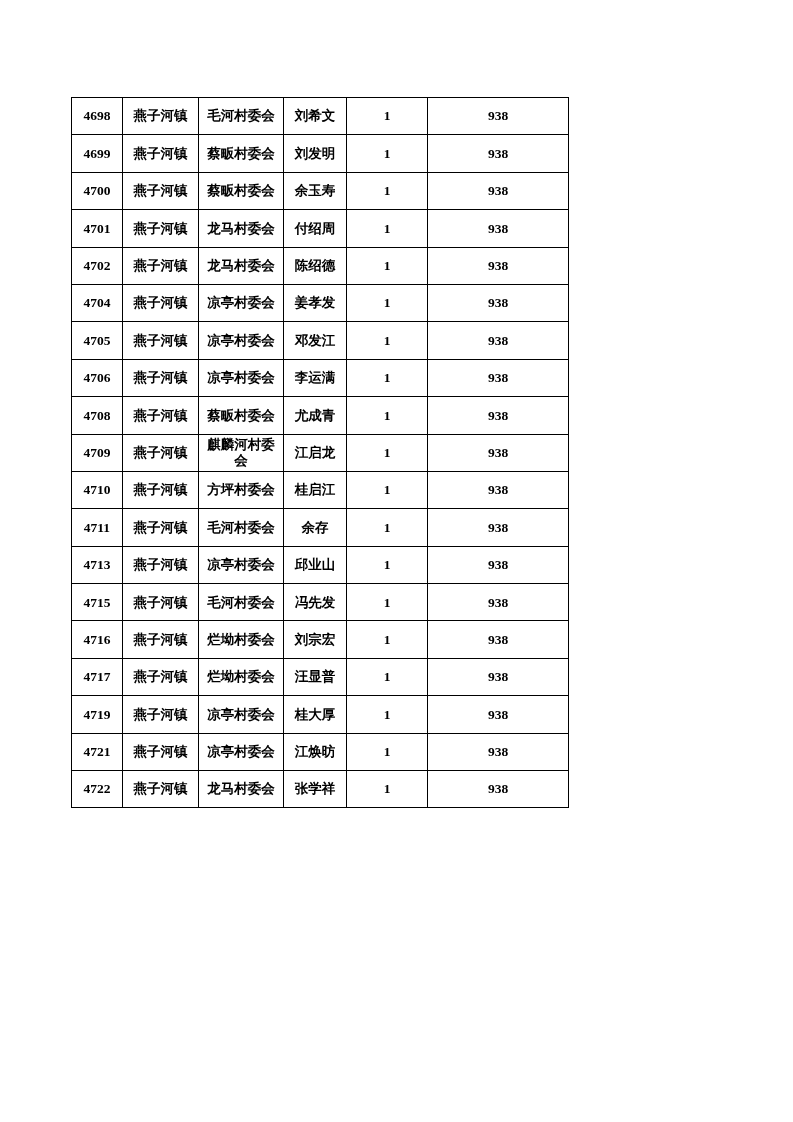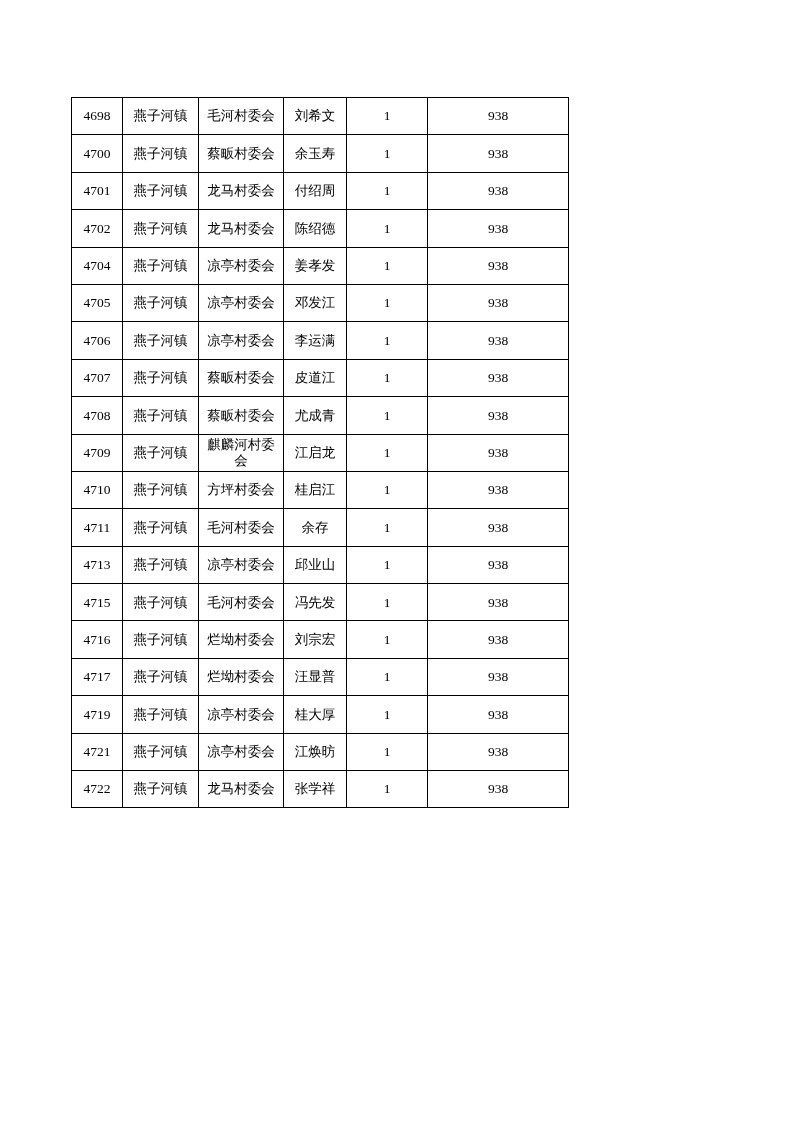--- a/index.html
+++ b/index.html
@@ -11,20 +11,21 @@
     width: 793px;
     height: 1122px;
     font-family: "Liberation Serif", "DejaVu Serif", serif;
     color: #000000;
   }
   .page {
     position: relative;
     width: 793px;
     height: 800px;
     box-sizing: border-box;
+    font-weight: bold;
   }
   .table-wrap {
     position: absolute;
     left: 71px;
     top: 97px;
     width: 497px;
   }
   table.data-table {
     border-collapse: collapse;
     table-layout: fixed;
@@ -65,20 +66,28 @@
       <tbody>
           <tr>
             <td>4698</td>
             <td>燕子河镇</td>
             <td>毛河村委会</td>
             <td>刘希文</td>
             <td>1</td>
             <td>938</td>
           </tr>
           <tr>
+            <td>4699</td>
+            <td>燕子河镇</td>
+            <td>蔡畈村委会</td>
+            <td>刘发明</td>
+            <td>1</td>
+            <td>938</td>
+          </tr>
+          <tr>
             <td>4700</td>
             <td>燕子河镇</td>
             <td>蔡畈村委会</td>
             <td>余玉寿</td>
             <td>1</td>
             <td>938</td>
           </tr>
           <tr>
             <td>4701</td>
             <td>燕子河镇</td>
@@ -109,28 +118,20 @@
             <td>凉亭村委会</td>
             <td>邓发江</td>
             <td>1</td>
             <td>938</td>
           </tr>
           <tr>
             <td>4706</td>
             <td>燕子河镇</td>
             <td>凉亭村委会</td>
             <td>李运满</td>
-            <td>1</td>
-            <td>938</td>
-          </tr>
-          <tr>
-            <td>4707</td>
-            <td>燕子河镇</td>
-            <td>蔡畈村委会</td>
-            <td>皮道江</td>
             <td>1</td>
             <td>938</td>
           </tr>
           <tr>
             <td>4708</td>
             <td>燕子河镇</td>
             <td>蔡畈村委会</td>
             <td>尤成青</td>
             <td>1</td>
             <td>938</td>

